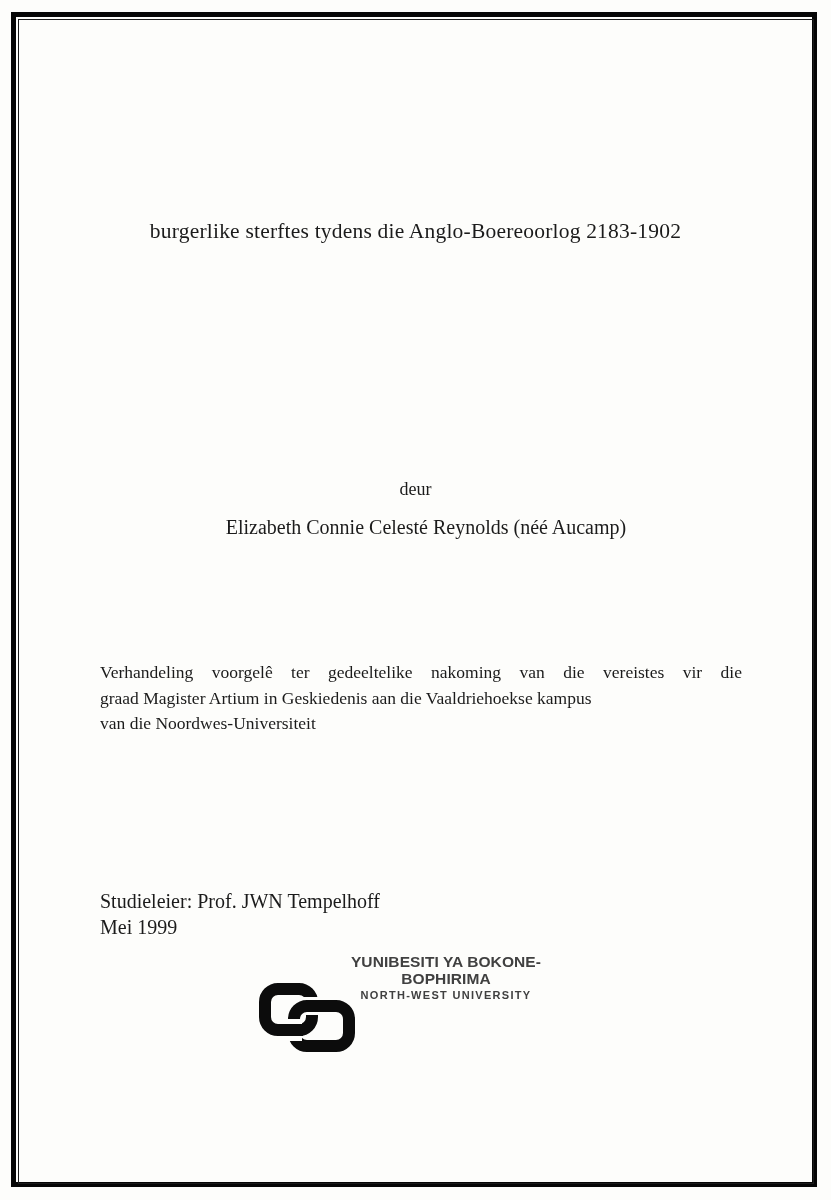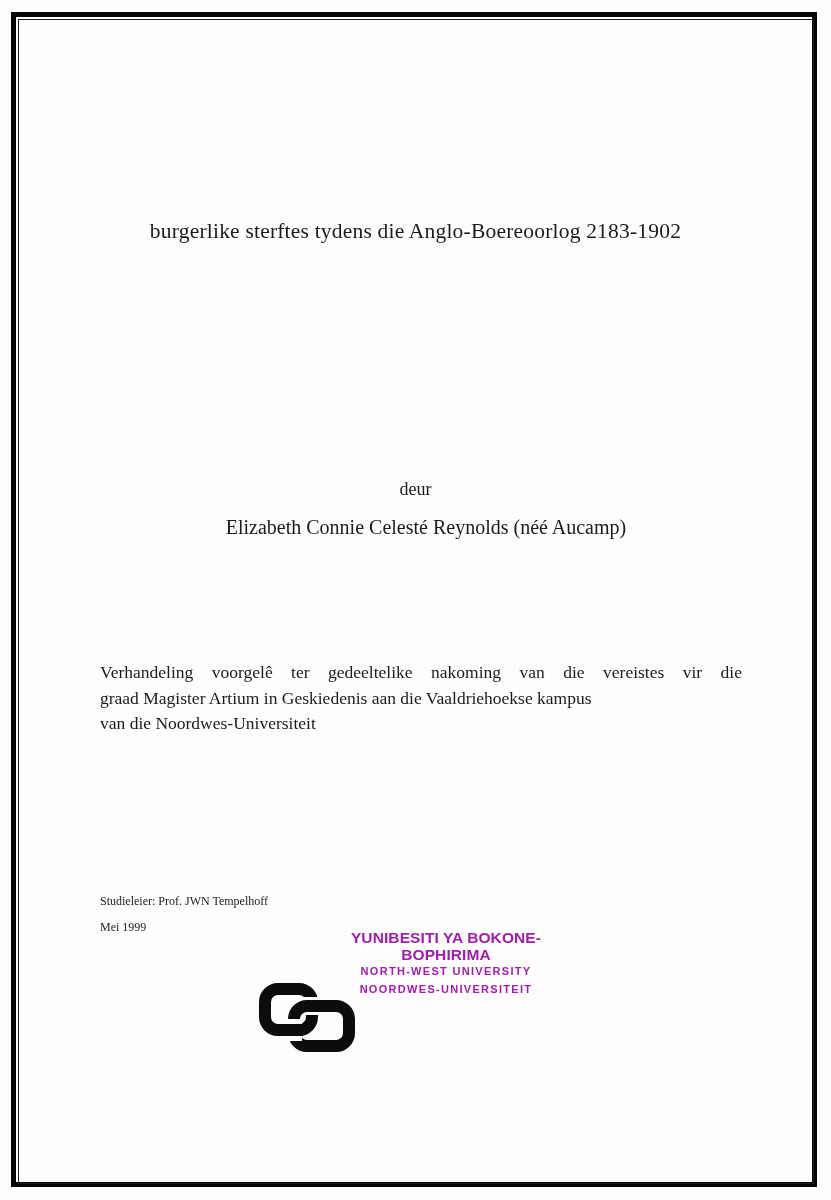--- a/index.html
+++ b/index.html
@@ -53,36 +53,36 @@
     line-height: 25.5px;
   }
   .statement .justify {
     text-align: justify;
     text-align-last: justify;
   }
   .statement .italic { }
   .supervisor-block {
     position: absolute;
     top: 888px; left: 100px;
-    font-size: 12px;
+    font-size: 20px;
     line-height: 26px;
   }
   .logo-mark {
     position: absolute;
     left: 259px; top: 983px;
     width: 96px; height: 69px;
   }
   .logo-text {
     position: absolute;
-    left: 318px; top: 929px;
+    left: 318px; top: 953px;
     width: 256px;
     text-align: center;
     font-family: "Liberation Sans", sans-serif;
     font-weight: 700;
-    color: #a21caf;
+    color: #404040;
     line-height: 17.2px;
   }
   .logo-text .lt1 { font-size: 15.5px; letter-spacing: 0.1px; }
   .logo-text .lt23 { font-size: 11px; letter-spacing: 1.3px; }
 </style>
 </head>
 <body>
 
 <div class="page">
 
@@ -117,16 +117,15 @@
     <rect x="35" y="23" width="55" height="40" rx="13" fill="none" stroke="#0c0c0c" stroke-width="12"></rect>
 
     <rect x="27" y="36" width="16" height="22" fill="#fdfdfb"></rect>
 
     <rect x="25" y="41" width="19" height="12" fill="#0c0c0c"></rect>
   </svg>
 
   <div class="logo-text">
     <div class="lt1">YUNIBESITI YA BOKONE-BOPHIRIMA</div>
     <div class="lt23">NORTH-WEST UNIVERSITY</div>
-    <div class="lt23">NOORDWES-UNIVERSITEIT</div>
   </div>
 
 </div>
 
 </body></html>

